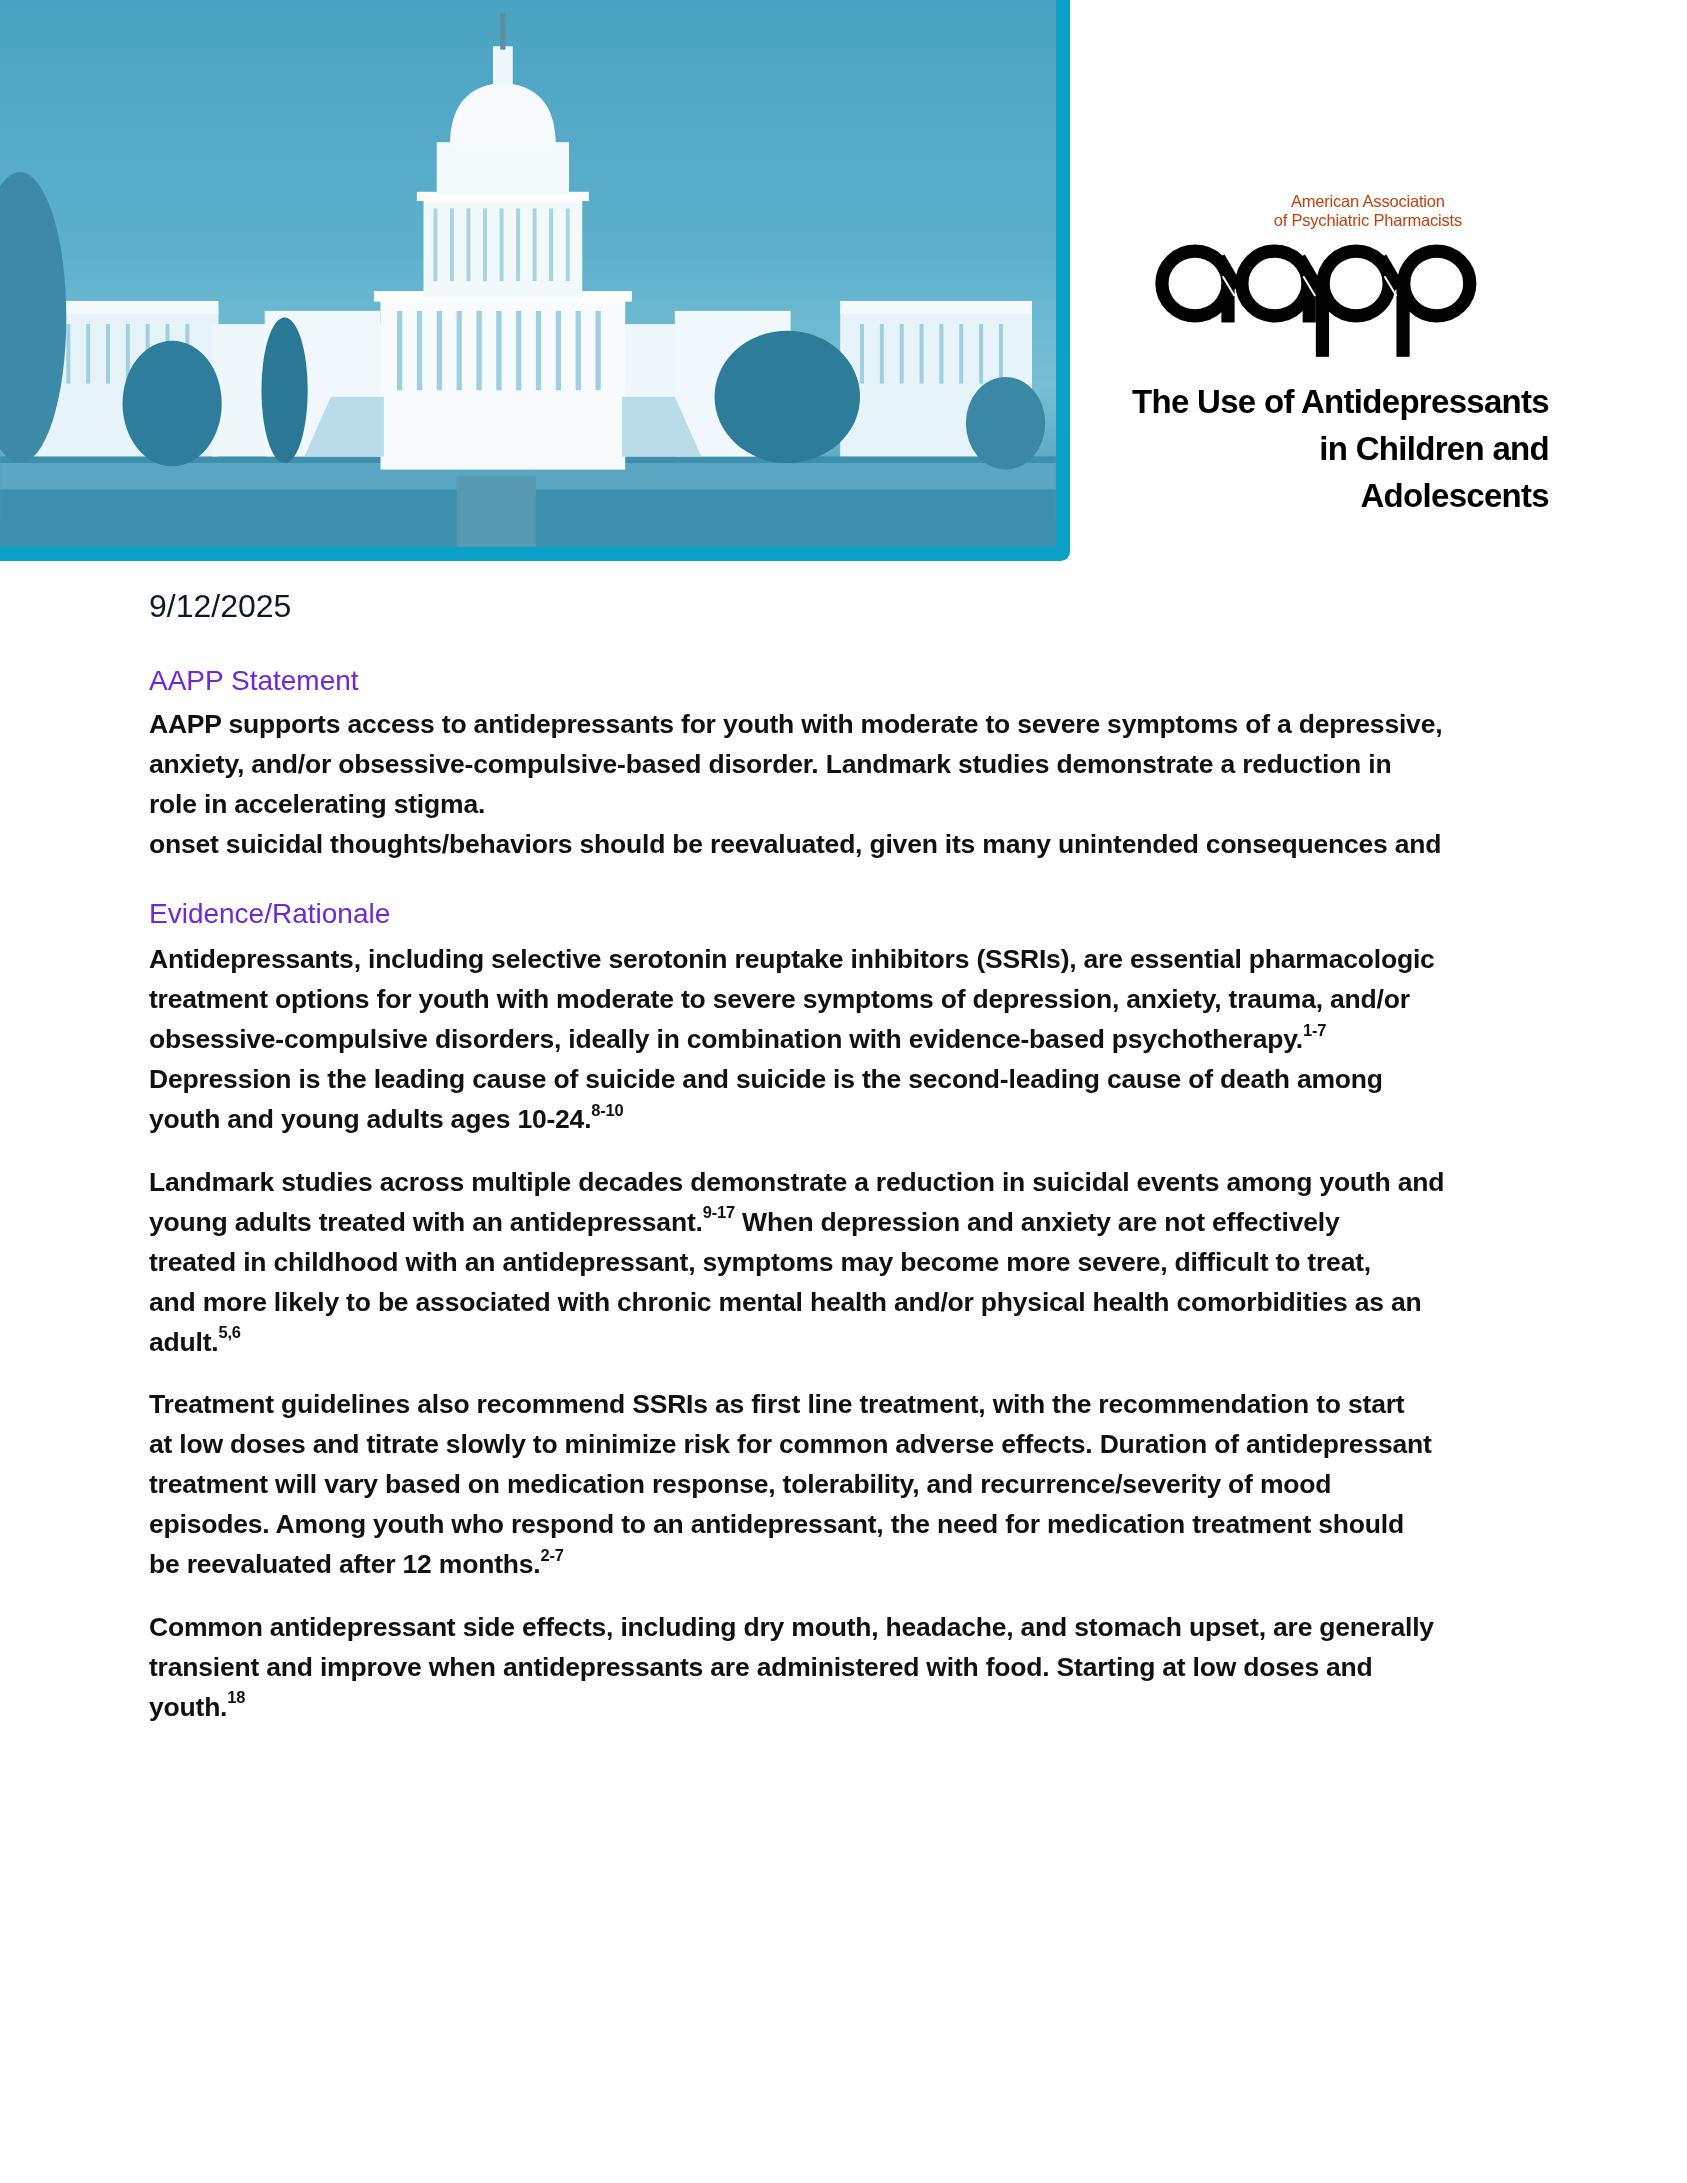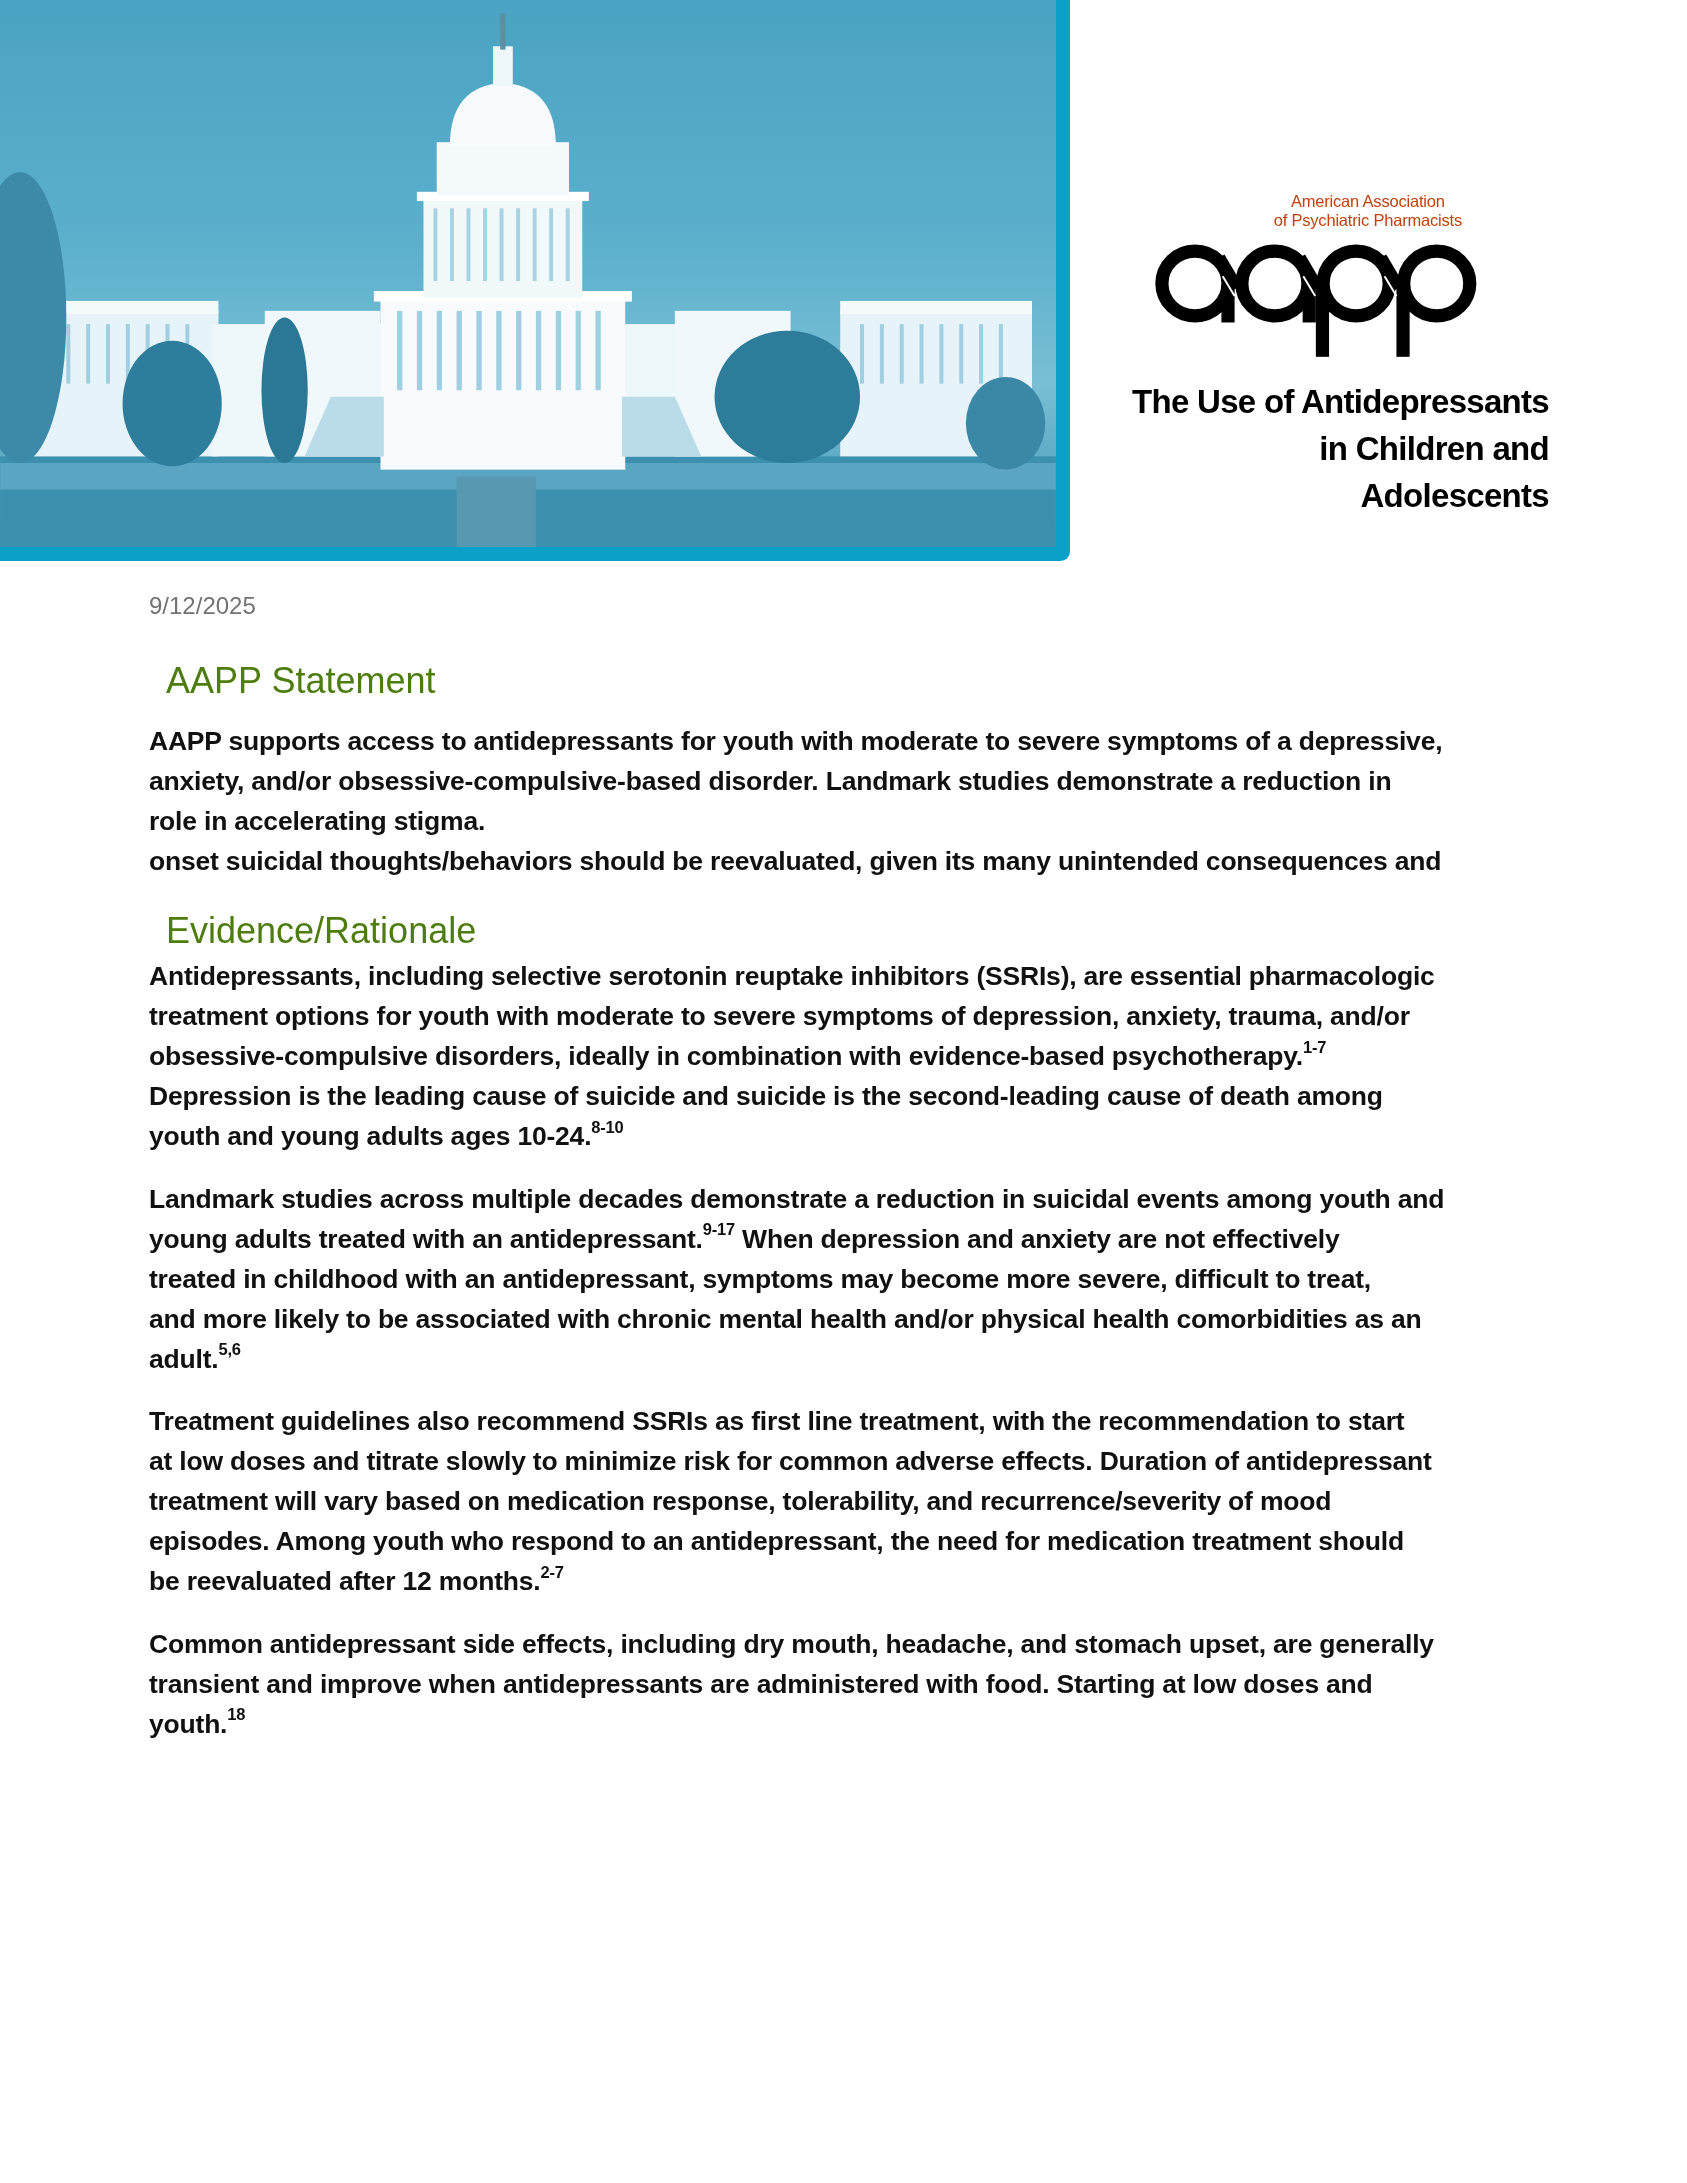--- a/index.html
+++ b/index.html
@@ -17,22 +17,22 @@
   .org-name { position: absolute; right: 225px; top: 192px; text-align: center;
               font-size: 16.5px; line-height: 19px; color: #c2410c; letter-spacing: -0.2px; }
   .logo { position: absolute; left: 1154px; top: 243px; }
 
   .doc-title { position: absolute; left: 1059px; width: 490px; top: 378px; text-align: center;
                font-size: 33px; line-height: 47px; font-weight: bold; color: #000; letter-spacing: -0.7px; }
   .doc-title div { white-space: nowrap; text-align: right; }
 
   
   .content { position: absolute; left: 149px; top: 586px; width: 1389px; }
-  .date { font-size: 24px; line-height: 40px; color: #737373; }
-  .section-heading { font-size: 36px; line-height: 46px; color: #4d7c0f; font-weight: normal; margin: 17px; }
+  .date { font-size: 32px; line-height: 40px; color: #0f172a; }
+  .section-heading { font-size: 28px; line-height: 46px; color: #6d28d9; font-weight: normal; margin: 0; }
   .h-statement { margin-top: 32px; }
   .h-evidence { margin-top: 26.5px; margin-bottom: 2.6px; }
   .para { margin: 0 0 22.5px 0; }
   .line { font-size: 26.5px; line-height: 40px; white-space: nowrap; color: #111; letter-spacing: -0.2px; font-weight: bold; }
   .line sup { font-size: 16.5px; line-height: 0; position: relative; top: -2.6px; vertical-align: super; }
 </style>
 </head>
 <body>
 
 <div class="hero">

